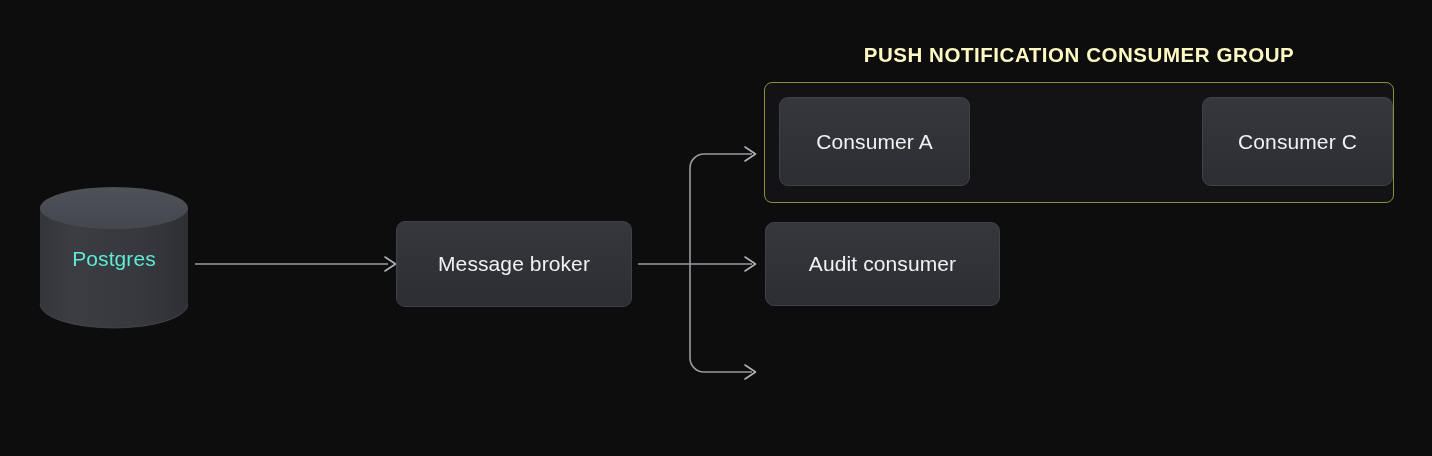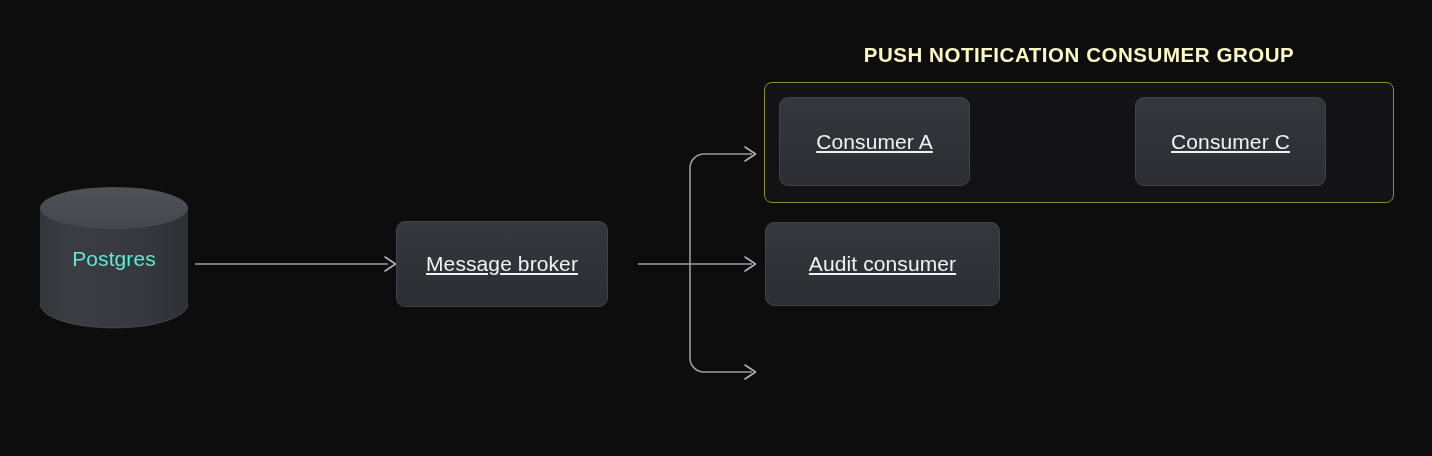--- a/index.html
+++ b/index.html
@@ -63,27 +63,26 @@
     display: flex;
     align-items: center;
     justify-content: center;
     background: linear-gradient(180deg, #35373c 0%, #303237 55%, #2c2e33 100%);
     border: 1px solid #3f4248;
     border-radius: 9px;
     color: #f1f1f3;
     font-size: 21px;
     letter-spacing: 0.1px;
     text-align: right;
-    text-decoration: underline;
   }
 
   #broker {
     left: 396px;
     top: 221px;
-    width: 212px;
+    width: 236px;
     height: 86px;
   }
 
   #audit {
     left: 765px;
     top: 222px;
     width: 235px;
     height: 84px;
   }
 
@@ -121,21 +120,21 @@
 
   .consumer-box {
     position: absolute;
     top: 97px;
     width: 191px;
     height: 89px;
     font-size: 21px;
   }
   #consumer-0 { left: 779px; }
   #consumer-1 { left: 983px; }
-  #consumer-2 { left: 1135px; }
+  #consumer-2 { left: 1202px; }
 
   
   .edge-label {
     position: absolute;
     font-size: 20px;
     color: #dcdce0;
     white-space: nowrap;
     letter-spacing: 0.1px;
   }
   #label-publish {

